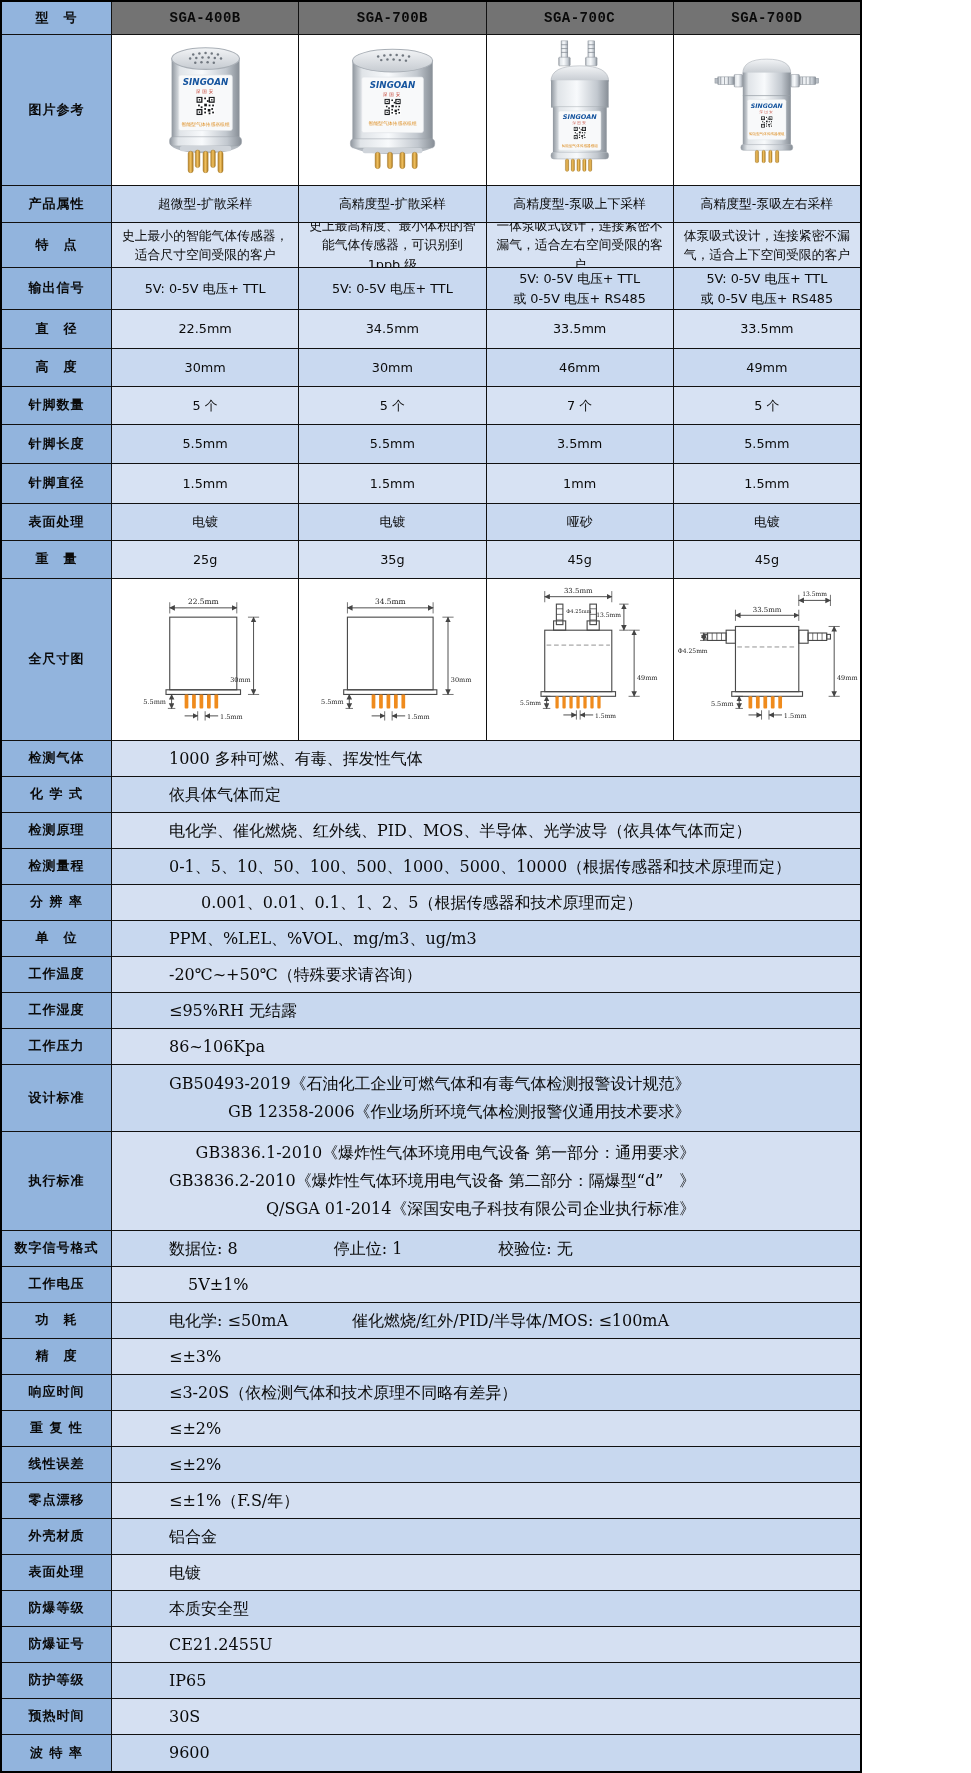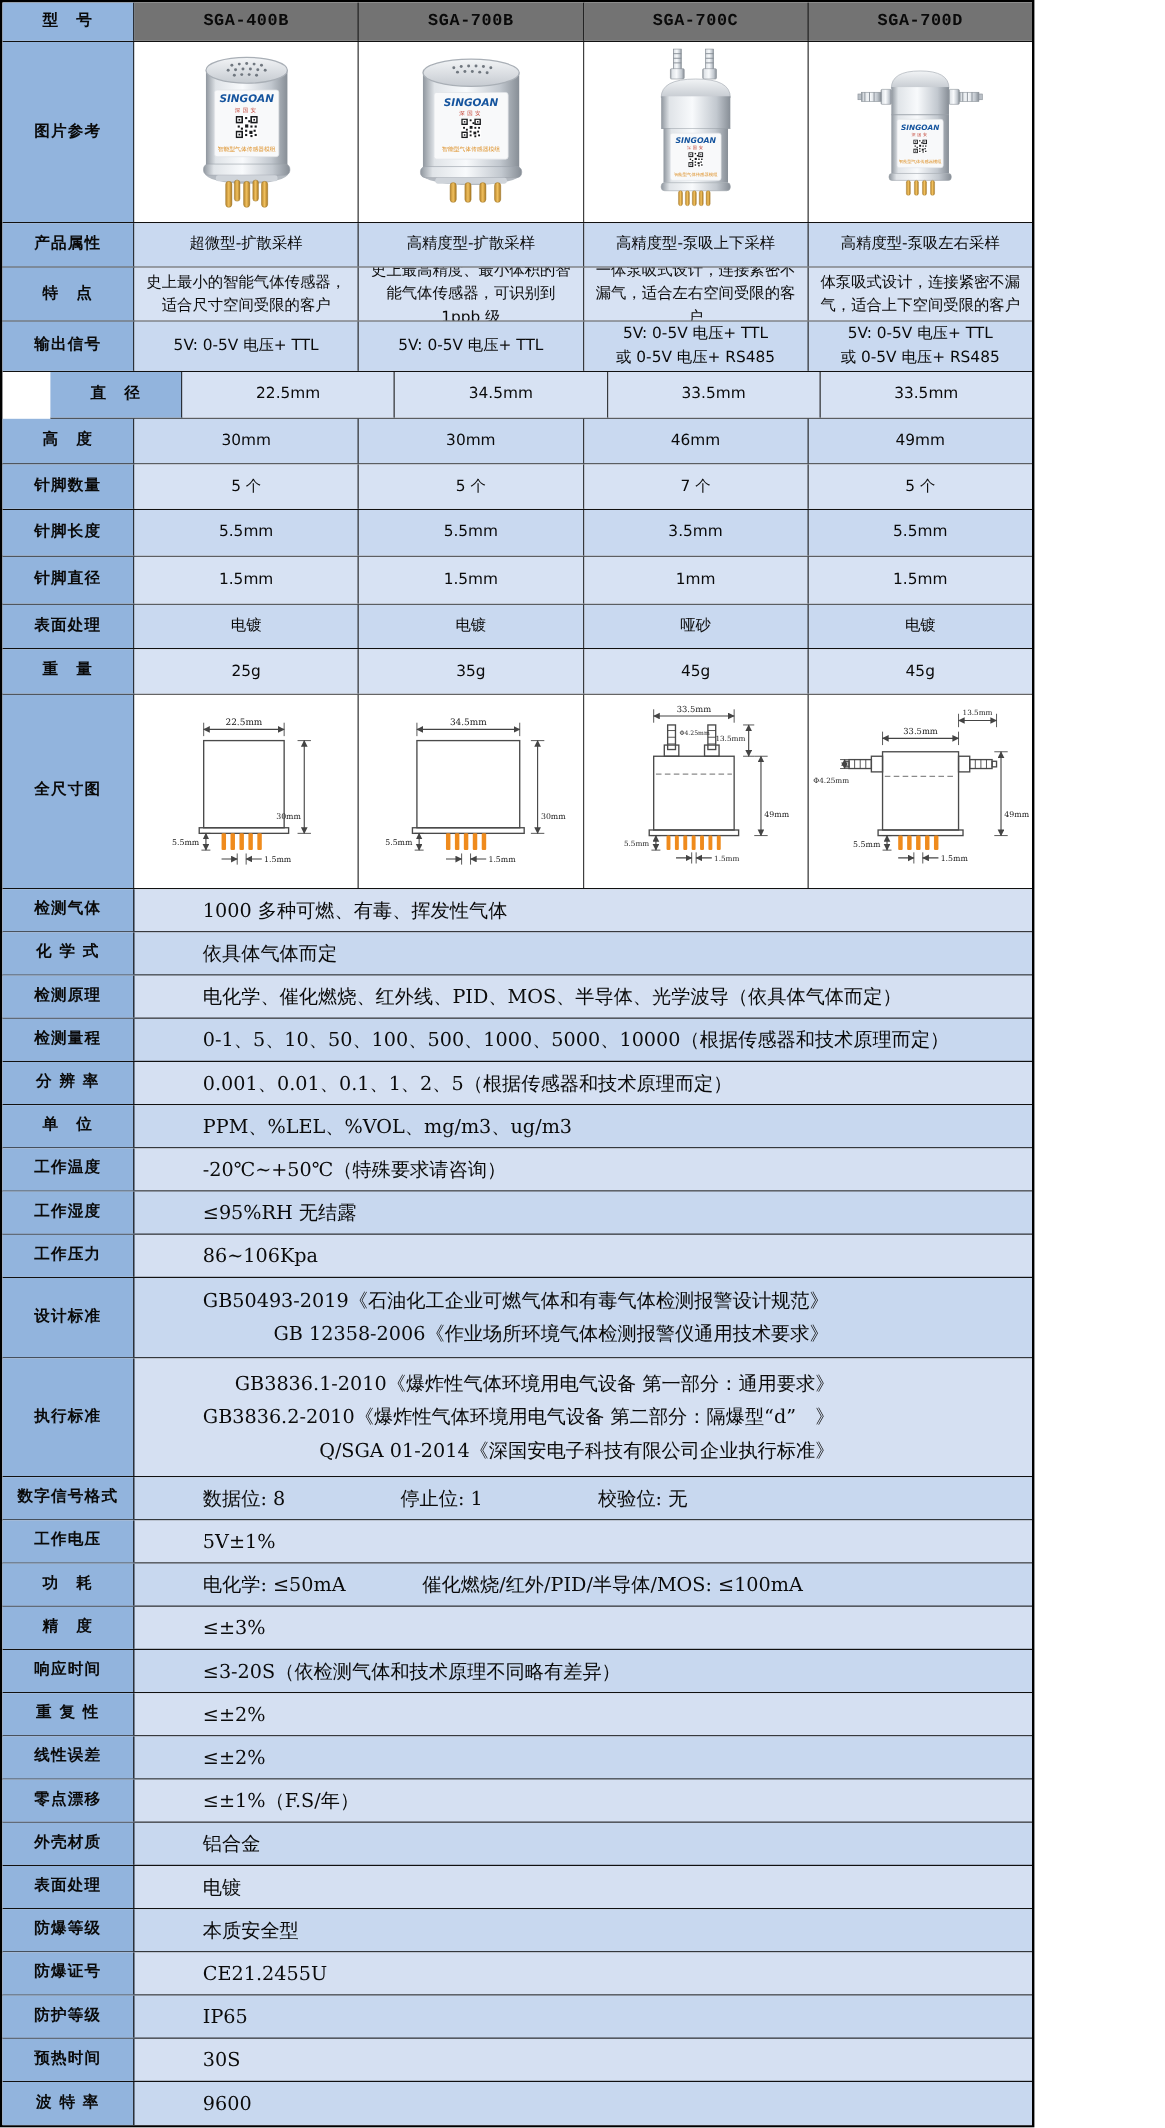--- a/index.html
+++ b/index.html
@@ -282,21 +282,21 @@
   <div class="row r-spec shade-a" style="height: 42px;">
     <div class="cell lbl">输出信号</div>
     <div class="cell val">5V: 0-5V 电压+ TTL</div>
     <div class="cell val">5V: 0-5V 电压+ TTL</div>
     <div class="cell val">5V: 0-5V 电压+ TTL
 或 0-5V 电压+ RS485</div>
     <div class="cell val">5V: 0-5V 电压+ TTL
 或 0-5V 电压+ RS485</div>
   </div>
 
-  <div class="row r-spec shade-b" style="height: 39px; margin-left: 40px;">
+  <div class="row r-spec shade-b" style="height: 39px;">
     <div class="cell lbl">直　径</div>
     <div class="cell val">22.5mm</div>
     <div class="cell val">34.5mm</div>
     <div class="cell val">33.5mm</div>
     <div class="cell val">33.5mm</div>
   </div>
 
   <div class="row r-spec shade-a" style="height: 38px;">
     <div class="cell lbl">高　度</div>
     <div class="cell val">30mm</div>
@@ -531,21 +531,21 @@
   <div class="row r-full fs-a" style="height: 36px;">
     <div class="cell lbl">检测原理</div>
     <div class="cell fval">电化学、催化燃烧、红外线、PID、MOS、半导体、光学波导（依具体气体而定）</div>
   </div>
 
   <div class="row r-full fs-b" style="height: 36px;">
     <div class="cell lbl">检测量程</div>
     <div class="cell fval">0-1、5、10、50、100、500、1000、5000、10000（根据传感器和技术原理而定）</div>
   </div>
 
-  <div class="row r-full fs-a" style="height: 36px;">
+  <div class="row r-full fs-a" style="height: 36px; gap: 32px;">
     <div class="cell lbl">分 辨 率</div>
     <div class="cell fval">0.001、0.01、0.1、1、2、5（根据传感器和技术原理而定）</div>
   </div>
 
   <div class="row r-full fs-b" style="height: 36px;">
     <div class="cell lbl">单　位</div>
     <div class="cell fval">PPM、%LEL、%VOL、mg/m3、ug/m3</div>
   </div>
 
   <div class="row r-full fs-a" style="height: 36px;">
@@ -574,21 +574,21 @@
     <div class="cell fval">GB3836.1-2010《爆炸性气体环境用电气设备 第一部分：通用要求》
 GB3836.2-2010《爆炸性气体环境用电气设备 第二部分：隔爆型“d”　》
 Q/SGA 01-2014《深国安电子科技有限公司企业执行标准》</div>
   </div>
 
   <div class="row r-full fs-b" style="height: 36px;">
     <div class="cell lbl">数字信号格式</div>
     <div class="cell fval">数据位: 8　　　　　　停止位: 1　　　　　　校验位: 无</div>
   </div>
 
-  <div class="row r-full fs-a" style="height: 36px;">
+  <div class="row r-full fs-a" style="height: 36px; gap: 19px;">
     <div class="cell lbl">工作电压</div>
     <div class="cell fval">5V±1%</div>
   </div>
 
   <div class="row r-full fs-b" style="height: 36px;">
     <div class="cell lbl">功　耗</div>
     <div class="cell fval">电化学: ≤50mA　　　　催化燃烧/红外/PID/半导体/MOS: ≤100mA</div>
   </div>
 
   <div class="row r-full fs-a" style="height: 36px;">

